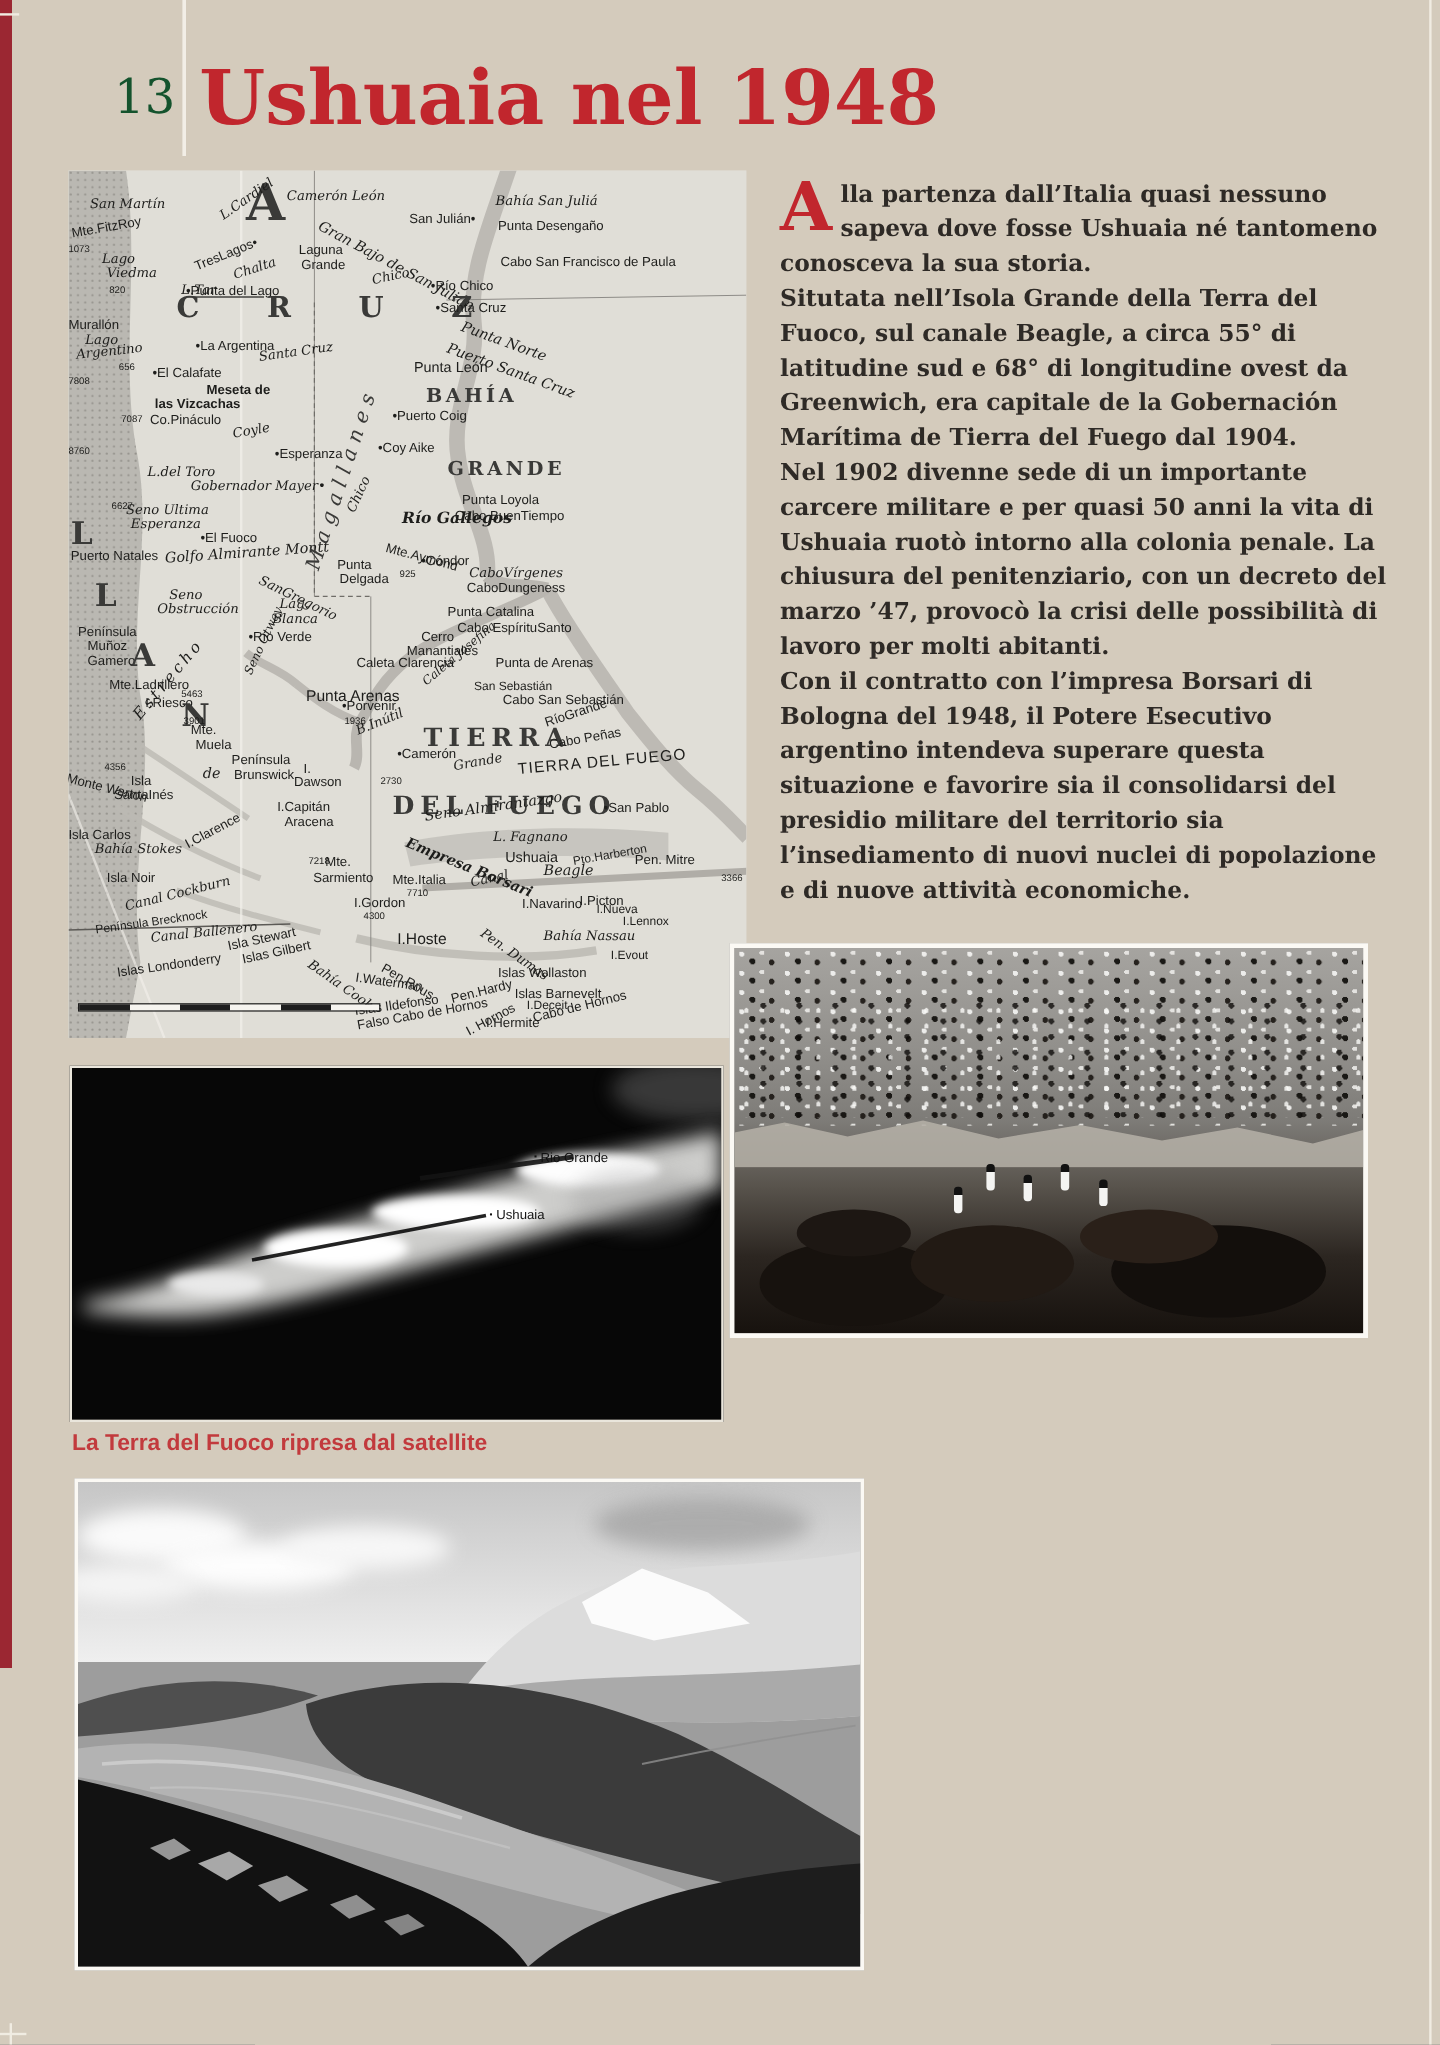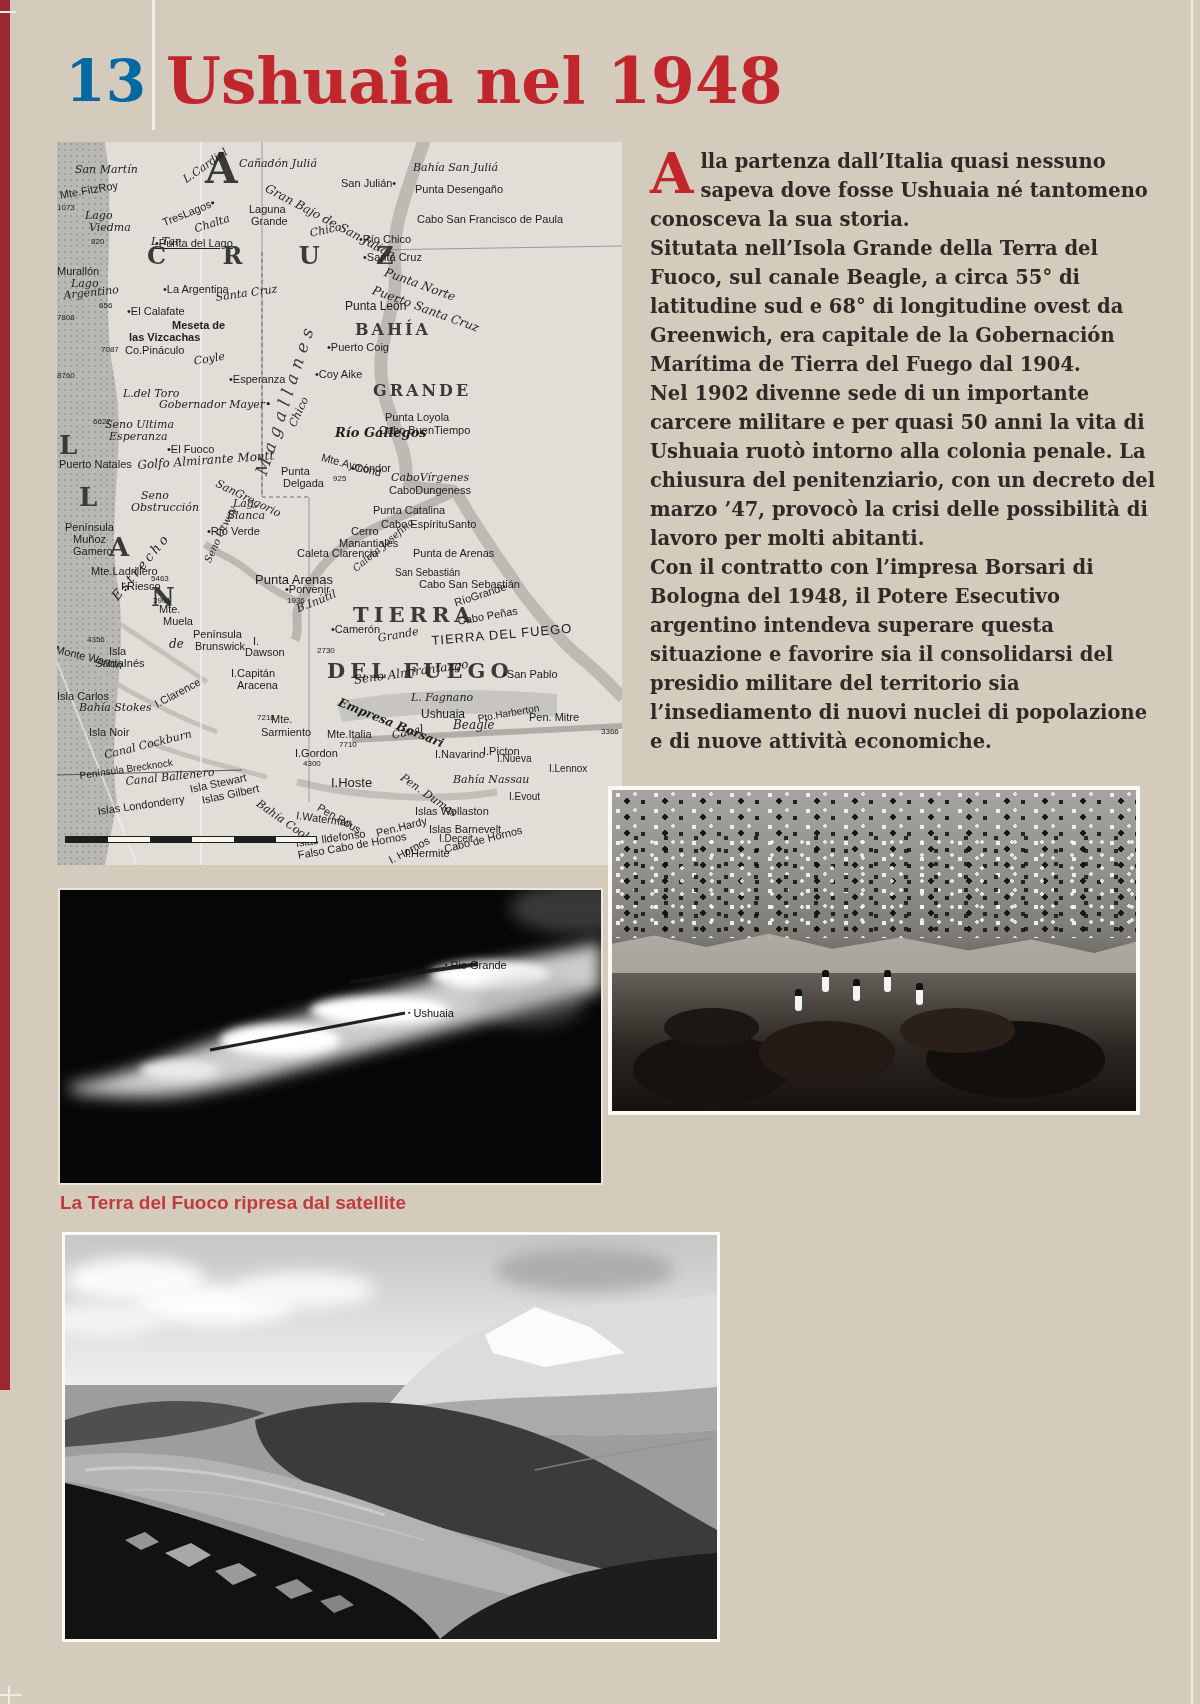--- a/index.html
+++ b/index.html
@@ -6,21 +6,21 @@
   #page{position:relative;width:1200px;height:1704px;background:#d4cbbc;
         font-family:"DejaVu Serif",serif;overflow:hidden;}
 
   
   #left-bar{position:absolute;left:0;top:0;width:10px;height:1390px;background:#9b2732;}
   #right-hairline{position:absolute;left:1191px;top:0;width:2px;height:1704px;background:#f0ece2;}
   .cm{position:absolute;background:#f0ece2;}
 
   
   #page-number{position:absolute;left:62px;top:48px;width:84px;text-align:right;
-        font-size:58px;font-weight:bold;color:#0369a1;line-height:66px;}
+        font-size:40px;font-weight:normal;color:#14532d;line-height:66px;}
   #title-divider{position:absolute;left:152px;top:0;width:3px;height:130px;background:#f2eee6;}
   #page-title{position:absolute;left:166px;top:48px;font-size:63px;font-weight:bold;
         color:#c1262d;line-height:66px;white-space:nowrap;}
 
   
   #map{position:absolute;left:57px;top:142px;width:565px;height:723px;background:#e0ded7;
        overflow:hidden;}
   #map svg{position:absolute;left:0;top:0;}
   #map-labels{position:absolute;left:0;top:0;width:100%;height:100%;}
   .maplbl{position:absolute;font-family:"Liberation Sans",sans-serif;font-size:11px;
@@ -118,21 +118,21 @@
       <line x1="0" y1="633" x2="185" y2="628" stroke="#5c5a56" stroke-width="1.2"></line>
       <path d="M205,110 L205,355 L252,355" fill="none" stroke="#6f6d68" stroke-width="1" stroke-dasharray="4 3"></path>
 
       <line x1="144" y1="0" x2="144" y2="723" stroke="#f3f1ec" stroke-width="2" opacity="0.7"></line>
       <path d="M0,520 L80,723" stroke="#f3f1ec" stroke-width="2" opacity="0.6"></path>
     </svg>
     <div id="map-labels">
         <span class="maplbl bd big" style="left: 148px; top: 6px; font-size: 42px;">A</span>
         <span class="maplbl it" style="left: 18px; top: 22px;">San Martín</span>
         <span class="maplbl it" style="left: 124px; top: 34px; transform: rotate(-35deg);">L.Cardiel</span>
-        <span class="maplbl it" style="left: 182px; top: 16px;">Cañadón Juliá</span>
+        <span class="maplbl it" style="left: 182px; top: 16px;">Camerón León</span>
         <span class="maplbl it" style="left: 212px; top: 40px; font-size: 12px; transform: rotate(28deg);">Gran Bajo de San Julián</span>
         <span class="maplbl" style="left: 284px; top: 36px;">San Julián•</span>
         <span class="maplbl it" style="left: 356px; top: 20px;">Bahía San Juliá</span>
         <span class="maplbl" style="left: 358px; top: 42px;">Punta Desengaño</span>
         <span class="maplbl" style="left: 360px; top: 72px;">Cabo San Francisco de Paula</span>
         <span class="maplbl" style="left: 2px; top: 48px; transform: rotate(-10deg);">Mte.FitzRoy</span>
         <span class="maplbl" style="left: 0px; top: 62px; font-size: 8px;">1073</span>
         <span class="maplbl it" style="left: 94px; top: 66px; margin-top: 28px;">L.Tar</span>
         <span class="maplbl it" style="left: 28px; top: 68px;">Lago</span>
         <span class="maplbl it" style="left: 32px; top: 80px;">Viedma</span>
@@ -269,21 +269,21 @@
         <span class="maplbl" style="left: 144px; top: 653px; transform: rotate(-12deg);">Islas Gilbert</span>
         <span class="maplbl" style="left: 40px; top: 664px; transform: rotate(-8deg);">Islas Londonderry</span>
         <span class="maplbl it" style="left: 204px; top: 656px; transform: rotate(35deg);">Bahía Cook</span>
         <span class="maplbl" style="left: 240px; top: 668px; transform: rotate(8deg);">I.Waterman</span>
         <span class="maplbl" style="left: 264px; top: 660px; transform: rotate(30deg);">Pen.Rous</span>
         <span class="maplbl" style="left: 274px; top: 634px; font-size: 13px;">I.Hoste</span>
         <span class="maplbl it" style="left: 348px; top: 630px; transform: rotate(35deg);">Pen. Dumas</span>
         <span class="maplbl" style="left: 378px; top: 607px;">I.Navarino</span>
         <span class="maplbl" style="left: 426px; top: 604px;">I.Picton</span>
         <span class="maplbl" style="left: 440px; top: 612px; font-size: 10px;">I.Nueva</span>
-        <span class="maplbl" style="left: 456px; top: 622px; font-size: 10px; padding-left: 36px;">I.Lennox</span>
+        <span class="maplbl" style="left: 426px; top: 622px; font-size: 10px; padding-left: 36px;">I.Lennox</span>
         <span class="maplbl it" style="left: 396px; top: 632px;">Bahía Nassau</span>
         <span class="maplbl" style="left: 452px; top: 650px; font-size: 10px;">I.Evout</span>
         <span class="maplbl" style="left: 358px; top: 664px;">Islas Wollaston</span>
         <span class="maplbl" style="left: 372px; top: 682px;">Islas Barnevelt</span>
         <span class="maplbl" style="left: 382px; top: 692px; font-size: 10px;">I.Deceit</span>
         <span class="maplbl" style="left: 386px; top: 702px; transform: rotate(-14deg);">Cabo de Hornos</span>
         <span class="maplbl" style="left: 348px; top: 706px;">I.Hermite</span>
         <span class="maplbl" style="left: 330px; top: 714px; transform: rotate(-28deg);">I. Hornos</span>
         <span class="maplbl" style="left: 240px; top: 708px; transform: rotate(-10deg);">Falso Cabo de Hornos</span>
         <span class="maplbl" style="left: 238px; top: 696px; transform: rotate(-8deg);">Islas Ildefonso</span>

